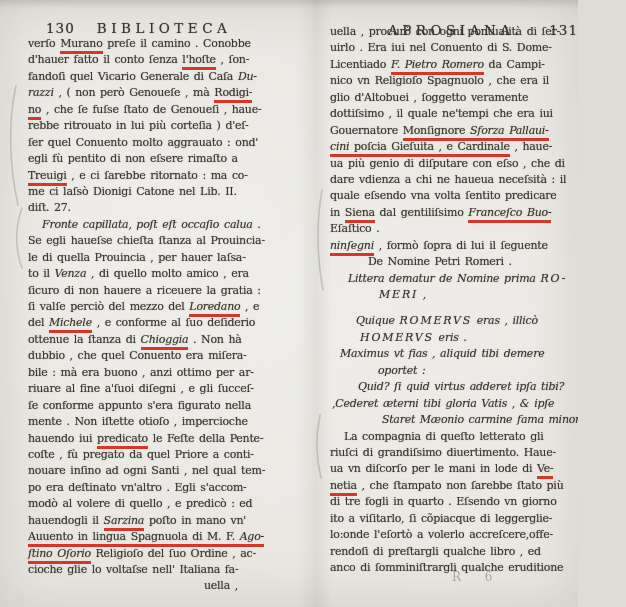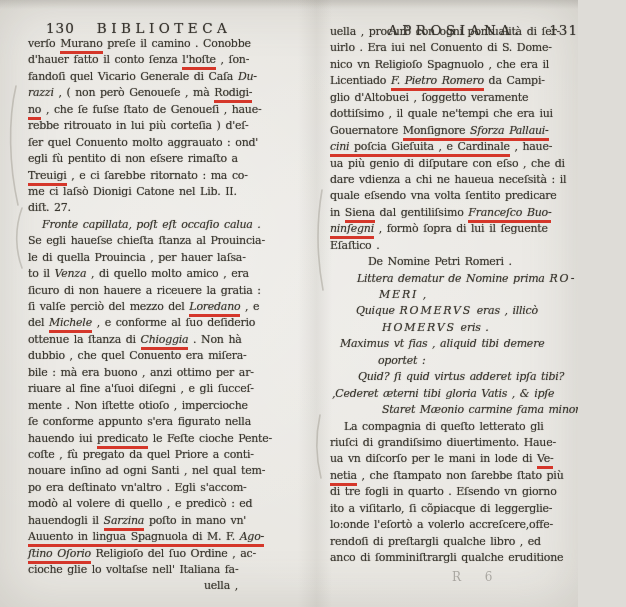--- a/index.html
+++ b/index.html
@@ -106,53 +106,53 @@
       <div class="line"><span class="">Se egli haueſse chieſta ſtanza al Prouincia-</span></div>
       <div class="line"><span class="">le di quella Prouincia , per hauer laſsa-</span></div>
       <div class="line"><span class="">to il </span><span class="seg-i">Venza</span><span class=""> , di quello molto amico , era</span></div>
       <div class="line"><span class="">ſicuro di non hauere a riceuere la gratia :</span></div>
       <div class="line"><span class="">ſi valſe perciò del mezzo del </span><span class="seg-i seg-u">Loredano</span><span class=""> , e</span></div>
       <div class="line"><span class="">del </span><span class="seg-i seg-u">Michele</span><span class=""> , e conforme al ſuo deſiderio</span></div>
       <div class="line"><span class="">ottenue la ſtanza di </span><span class="seg-i seg-u">Chioggia</span><span class=""> . Non hà</span></div>
       <div class="line"><span class="">dubbio , che quel Conuento era miſera-</span></div>
       <div class="line"><span class="">bile : mà era buono , anzi ottimo per ar-</span></div>
       <div class="line"><span class="">riuare al fine a'ſuoi diſegni , e gli ſucceſ-</span></div>
+      <div class="line"><span class="">ſe conforme appunto s'era figurato nella</span></div>
       <div class="line"><span class="">mente . Non iſtette otioſo , impercioche</span></div>
-      <div class="line"><span class="">ſe conforme appunto s'era figurato nella</span></div>
-      <div class="line"><span class="">hauendo iui </span><span class="seg-u">predicato</span><span class=""> le Feſte cioche Pente-</span></div>
+      <div class="line"><span class="">hauendo iui </span><span class="seg-u">predicato</span><span class=""> le Feſte della Pente-</span></div>
       <div class="line"><span class="">coſte , fù pregato da quel Priore a conti-</span></div>
       <div class="line"><span class="">nouare inſino ad ogni Santi , nel qual tem-</span></div>
       <div class="line"><span class="">po era deſtinato vn'altro . Egli s'accom-</span></div>
       <div class="line"><span class="">modò al volere di quello , e predicò : ed</span></div>
       <div class="line"><span class="">hauendogli il </span><span class="seg-i seg-u">Sarzina</span><span class=""> poſto in mano vn'</span></div>
       <div class="line"><span class="seg-u">Auuento in lingua Spagnuola di M. F. </span><span class="seg-i seg-u">Ago-</span></div>
       <div class="line"><span class="seg-i seg-u">ſtino Oſorio</span><span class=""> Religioſo del ſuo Ordine , ac-</span></div>
       <div class="line"><span class="">cioche glie lo voltaſse nell' Italiana fa-</span></div>
       <div class="line" style="margin-left: 176px;"><span class="">uella ,</span></div>
     </div>
   <div class="col" id="right-lines" style="top:24px;left:330px;width:288px;">
       <div class="line"><span class="">uella , procurò con ogni pontualità di ſer-</span></div>
       <div class="line"><span class="">uirlo . Era iui nel Conuento di S. Dome-</span></div>
+      <div class="line"><span class="">Licentiado </span><span class="seg-i seg-u">F. Pietro Romero</span><span class=""> da Campi-</span></div>
       <div class="line"><span class="">nico vn Religioſo Spagnuolo , che era il</span></div>
-      <div class="line"><span class="">Licentiado </span><span class="seg-i seg-u">F. Pietro Romero</span><span class=""> da Campi-</span></div>
       <div class="line"><span class="">glio d'Altobuei , ſoggetto veramente</span></div>
       <div class="line"><span class="">dottiſsimo , il quale ne'tempi che era iui</span></div>
       <div class="line"><span class="">Gouernatore </span><span class="seg-u">Monſignore </span><span class="seg-i seg-u">Sforza Pallaui-</span></div>
       <div class="line"><span class="seg-i seg-u">cini</span><span class="seg-u"> poſcia Gieſuita , e Cardinale</span><span class=""> , haue-</span></div>
       <div class="line"><span class="">ua più genio di diſputare con eſso , che di</span></div>
       <div class="line"><span class="">dare vdienza a chi ne haueua neceſsità : il</span></div>
       <div class="line"><span class="">quale eſsendo vna volta ſentito predicare</span></div>
       <div class="line"><span class="">in </span><span class="seg-u">Siena</span><span class=""> dal gentiliſsimo </span><span class="seg-i seg-u">Franceſco Buo-</span></div>
+      <div class="line"><span class="">Eſaſtico .</span></div>
       <div class="line"><span class="seg-i seg-u">ninſegni</span><span class=""> , formò ſopra di lui il ſeguente</span></div>
-      <div class="line"><span class="">Eſaſtico .</span></div>
       <div class="line" style="margin-left: 38px;"><span class="">De Nomine Petri Romeri .</span></div>
-      <div class="line" style="margin-left: 27px;"><span class="seg-i">Littera dematur de Nomine prima </span><span class="seg-i seg-c">RO-</span></div>
+      <div class="line" style="margin-left: 18px;"><span class="seg-i">Littera dematur de Nomine prima </span><span class="seg-i seg-c">RO-</span></div>
       <div class="line" style="margin-left: 49px;"><span class="seg-i seg-c">MERI</span><span class="seg-i"> ,</span></div>
-      <div class="line" style="margin-left: 26px;"><span class="seg-i">Quique </span><span class="seg-i seg-c">ROMERVS</span><span class="seg-i"> eras , illicò</span></div>
-      <div class="line" style="margin-left: 52px;"><span class="seg-i seg-c">HOMERVS</span><span class="seg-i"> eris .</span></div>
+      <div class="line" style="margin-left: 26px; margin-top: 10px;"><span class="seg-i">Quique </span><span class="seg-i seg-c">ROMERVS</span><span class="seg-i"> eras , illicò</span></div>
+      <div class="line" style="margin-left: 30px;"><span class="seg-i seg-c">HOMERVS</span><span class="seg-i"> eris .</span></div>
       <div class="line" style="margin-left: 10px;"><span class="seg-i">Maximus vt fias , aliquid tibi demere</span></div>
       <div class="line" style="margin-left: 48px;"><span class="seg-i">oportet :</span></div>
       <div class="line" style="margin-left: 28px;"><span class="seg-i">Quid? ſi quid virtus adderet ipſa tibi?</span></div>
       <div class="line" style="margin-left: 2px;"><span class="seg-i">‚Cederet æterni tibi gloria Vatis , &amp; ipſe</span></div>
       <div class="line" style="margin-left: 22px; text-align: center;"><span class="seg-i">Staret Mæonio carmine fama minor .</span></div>
       <div class="line" style="margin-left: 14px;"><span class="">La compagnia di queſto letterato gli</span></div>
       <div class="line"><span class="">riuſci di grandiſsimo diuertimento. Haue-</span></div>
       <div class="line"><span class="">ua vn diſcorſo per le mani in lode di </span><span class="seg-u">Ve-</span></div>
       <div class="line"><span class="seg-u">netia</span><span class=""> , che ſtampato non ſarebbe ſtato più</span></div>
       <div class="line"><span class="">di tre fogli in quarto . Eſsendo vn giorno</span></div>

